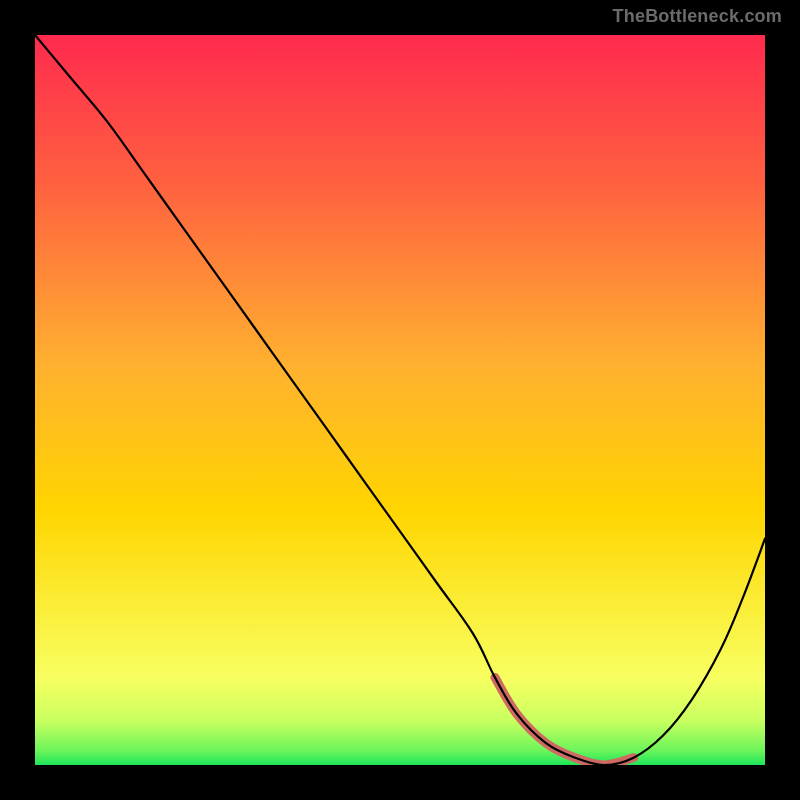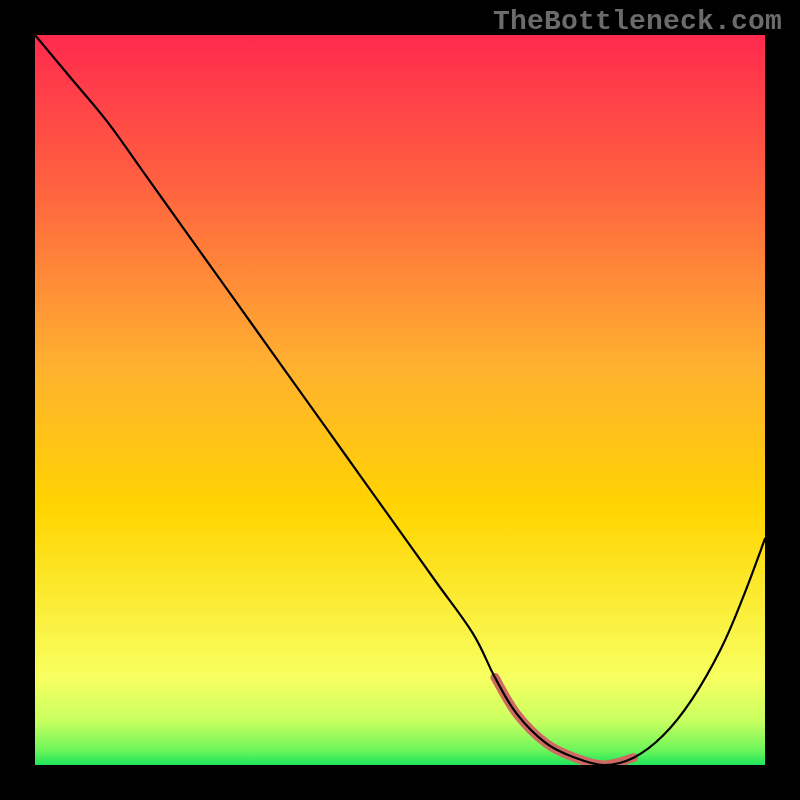--- a/index.html
+++ b/index.html
@@ -7,22 +7,22 @@
   .container {
     position: relative;
     width: 800px;
     height: 800px;
     background: #000;
   }
   .watermark {
     position: absolute;
     top: 6px;
     right: 18px;
-    font-family: Liberation Mono, monospace;
-    font-size: 28px;
+    font-family: Liberation Sans, sans-serif;
+    font-size: 18px;
     font-weight: bold;
     color: #6b6b6b;
     letter-spacing: 0.2px;
   }
   .plot {
     position: absolute;
     left: 35px;
     top: 35px;
     width: 730px;
     height: 730px;

